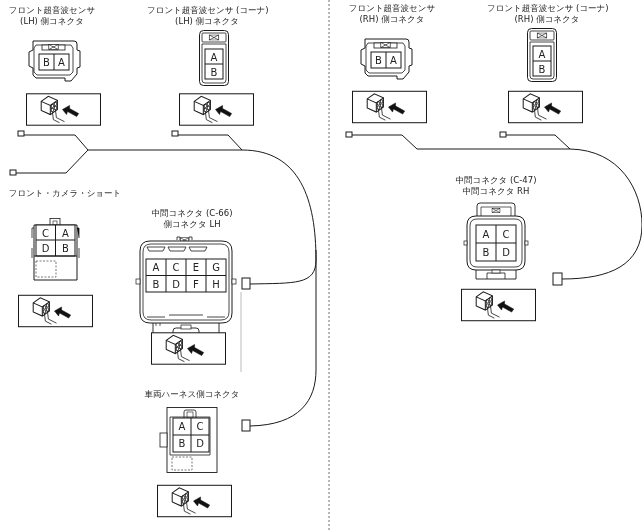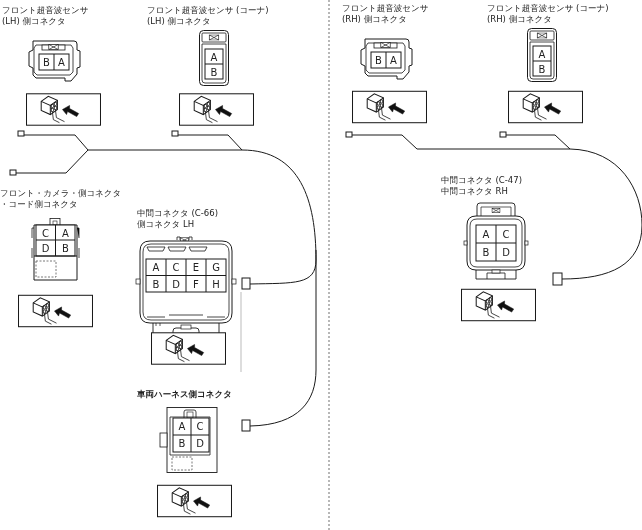--- a/index.html
+++ b/index.html
@@ -1,42 +1,41 @@
 <!DOCTYPE html>
 <html><head>
 <meta charset="utf-8">
 <style>
   html, body { margin:0; padding:0; background:#ffffff; }
   body { width:642px; height:530px; position:relative; overflow:hidden;
          font-family:"DejaVu Sans", "Liberation Sans", sans-serif; color:#1a1a1a; }
-  .label { position:absolute; font-size:8.5px; line-height:11px; text-align:left; white-space:nowrap; color:#222; }
+  .label { position:absolute; font-size:8.5px; line-height:11px; text-align:center; white-space:nowrap; color:#222; }
   .label span { display:block; }
   svg.canvas { position:absolute; left:0; top:0; }
   .pin { font-size:10px; fill:#222; font-family:"DejaVu Sans", "Liberation Sans", sans-serif; text-anchor:middle; dominant-baseline:central; }
 </style>
 </head>
 <body>
 
 <div class="label" style="left:2px; top:5px; width:100px;">
   <span>フロント超音波センサ</span>
   <span>(LH) 側コネクタ</span>
 </div>
 <div class="label" style="left:147px; top:5px; width:120px;">
   <span>フロント超音波センサ (コーナ)</span>
   <span>(LH) 側コネクタ</span>
 </div>
 <div class="label" style="left:0px; top:188px; width:130px;">
-  <span>フロント・カメラ・側コネクタ</span>
-  <span>・コード側コネクタ</span>
+  <span>フロント・カメラ・ショート</span>
 </div>
 <div class="label" style="left:137px; top:208px; width:110px;">
   <span>中間コネクタ (C-66)</span>
   <span>側コネクタ LH</span>
 </div>
-<div class="label" style="left:137px; top:389px; width:110px;font-weight:bold;">
+<div class="label" style="left:137px; top:389px; width:110px;">
   <span>車両ハーネス側コネクタ</span>
 </div>
 <div class="label" style="left:342px; top:3px; width:100px;">
   <span>フロント超音波センサ</span>
   <span>(RH) 側コネクタ</span>
 </div>
 <div class="label" style="left:487px; top:3px; width:120px;">
   <span>フロント超音波センサ (コーナ)</span>
   <span>(RH) 側コネクタ</span>
 </div>

